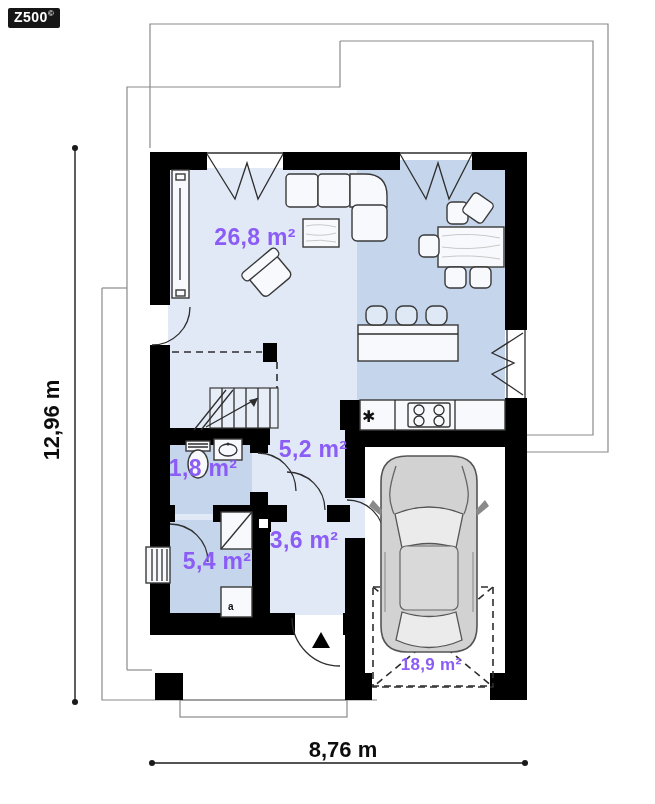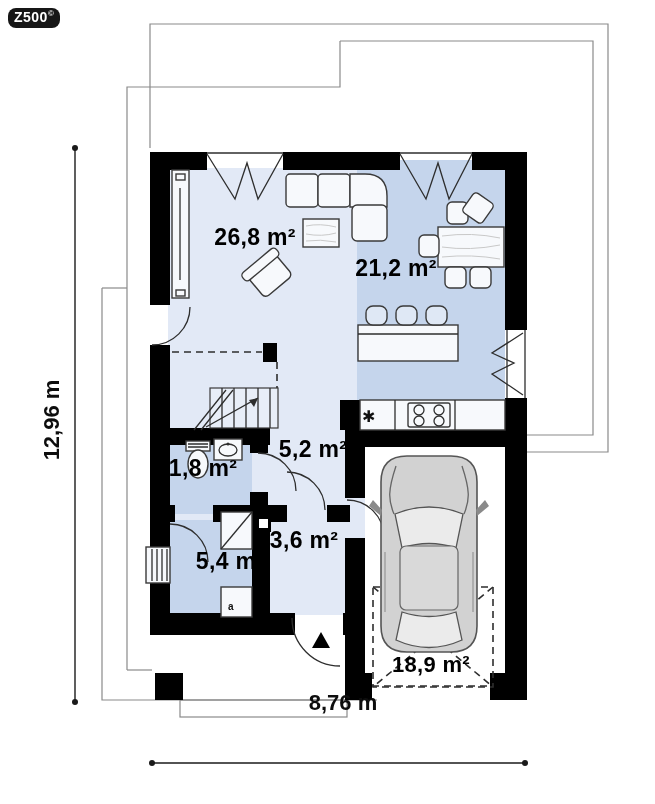--- a/index.html
+++ b/index.html
@@ -1,28 +1,28 @@
 <!DOCTYPE html>
 <html style="--wall: #000000; --floor-light: #e2e9f6; --floor-dark: #c5d5ec; --outline: #8a8a8a;"><head>
 <meta charset="utf-8">
 <style>
   html,body{margin:0;padding:0;background:#ffffff;}
   .canvas{position:relative;width:655px;height:804px;background:#fff;overflow:hidden;
           font-family:"Liberation Sans",sans-serif;}
   .plan-svg{position:absolute;left:0;top:0;}
   .logo{position:absolute;left:8px;top:8px;background:#161616;color:#fff;
-        font:bold 14px "Liberation Sans",sans-serif;padding:1px 6px 3px 6px;border-radius:8px;
+        font:bold 14px "Liberation Sans",sans-serif;padding:1px 6px 3px 6px;border-radius:2px;
         letter-spacing:0.5px;}
   .logo sup{font-size:8px;}
   .room-label{position:absolute;transform:translate(-50%,-50%);
-              font:bold 23px "Liberation Sans",sans-serif;color:#000000;
+              font:bold 23px "Liberation Sans",sans-serif;color:#8b5cf6;
               letter-spacing:0.3px;white-space:nowrap;}
-  .room-label.small{font-size:22px;}
+  .room-label.small{font-size:17px;}
   .dim{position:absolute;font:bold 22px "Liberation Sans",sans-serif;color:#0d0d0d;white-space:nowrap;}
-  .dim-bottom{left:343px;top:690px;transform:translate(-50%,0);}
+  .dim-bottom{left:343px;top:737px;transform:translate(-50%,0);}
   .dim-left{left:52px;top:420px;transform:translate(-50%,-50%) rotate(-90deg);}
   
   :root{--wall:#000;--floor-light:#e2e9f6;--floor-dark:#c5d5ec;--outline:#8a8a8a;}
   .wall{fill:var(--wall);}
   .floor-light{fill:var(--floor-light);}
   .floor-dark{fill:var(--floor-dark);}
   .roofline{stroke:var(--outline);stroke-width:1.2;fill:none;}
   .furn{fill:#f7f9fc;stroke:#3a3a3a;stroke-width:1.4;}
   .furn-blue{fill:#dfe8f5;stroke:#3a3a3a;stroke-width:1.4;}
   .thin{stroke:#2e2e2e;stroke-width:1.3;fill:none;}
@@ -233,23 +233,22 @@
   <g>
     <line class="dimline" x1="152" y1="763" x2="525" y2="763"></line>
     <circle cx="152" cy="763" r="3" fill="#1a1a1a"></circle>
     <circle cx="525" cy="763" r="3" fill="#1a1a1a"></circle>
   </g>
 </svg>
 
 <div class="logo"><span>Z500</span><sup>©</sup></div>
 
 <div class="room-label" style="left:255px;top:237px;">26,8 m²</div>
-<div class="room-label" style="left:396px;top:268px;">21,2 m²</div>
 <div class="room-label" style="left:203px;top:468px;">1,8 m²</div>
 <div class="room-label" style="left:313px;top:449px;">5,2 m²</div>
 <div class="room-label" style="left:304px;top:540px;">3,6 m²</div>
-<div class="room-label" style="left:230px;top:561px;">5,4 m²</div>
+<div class="room-label" style="left:217px;top:561px;">5,4 m²</div>
 <div class="room-label small" style="left:431px;top:665px;">18,9 m²</div>
 
 <div class="dim dim-bottom">8,76 m</div>
 <div class="dim dim-left">12,96 m</div>
 
 </div>
 
 </body></html>

